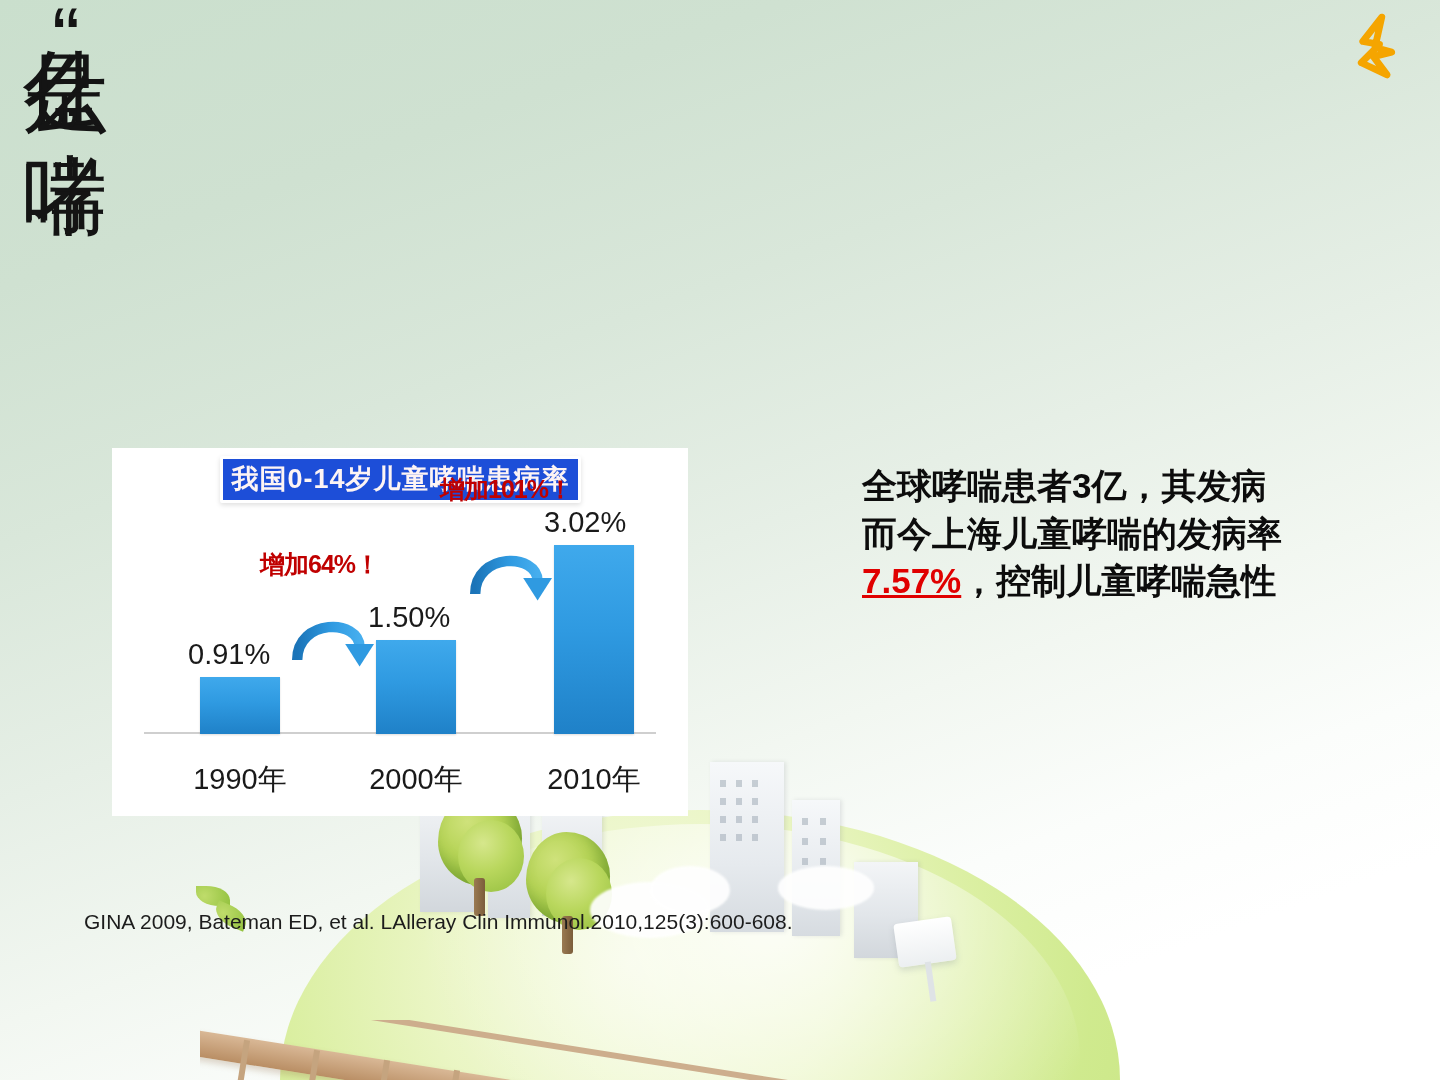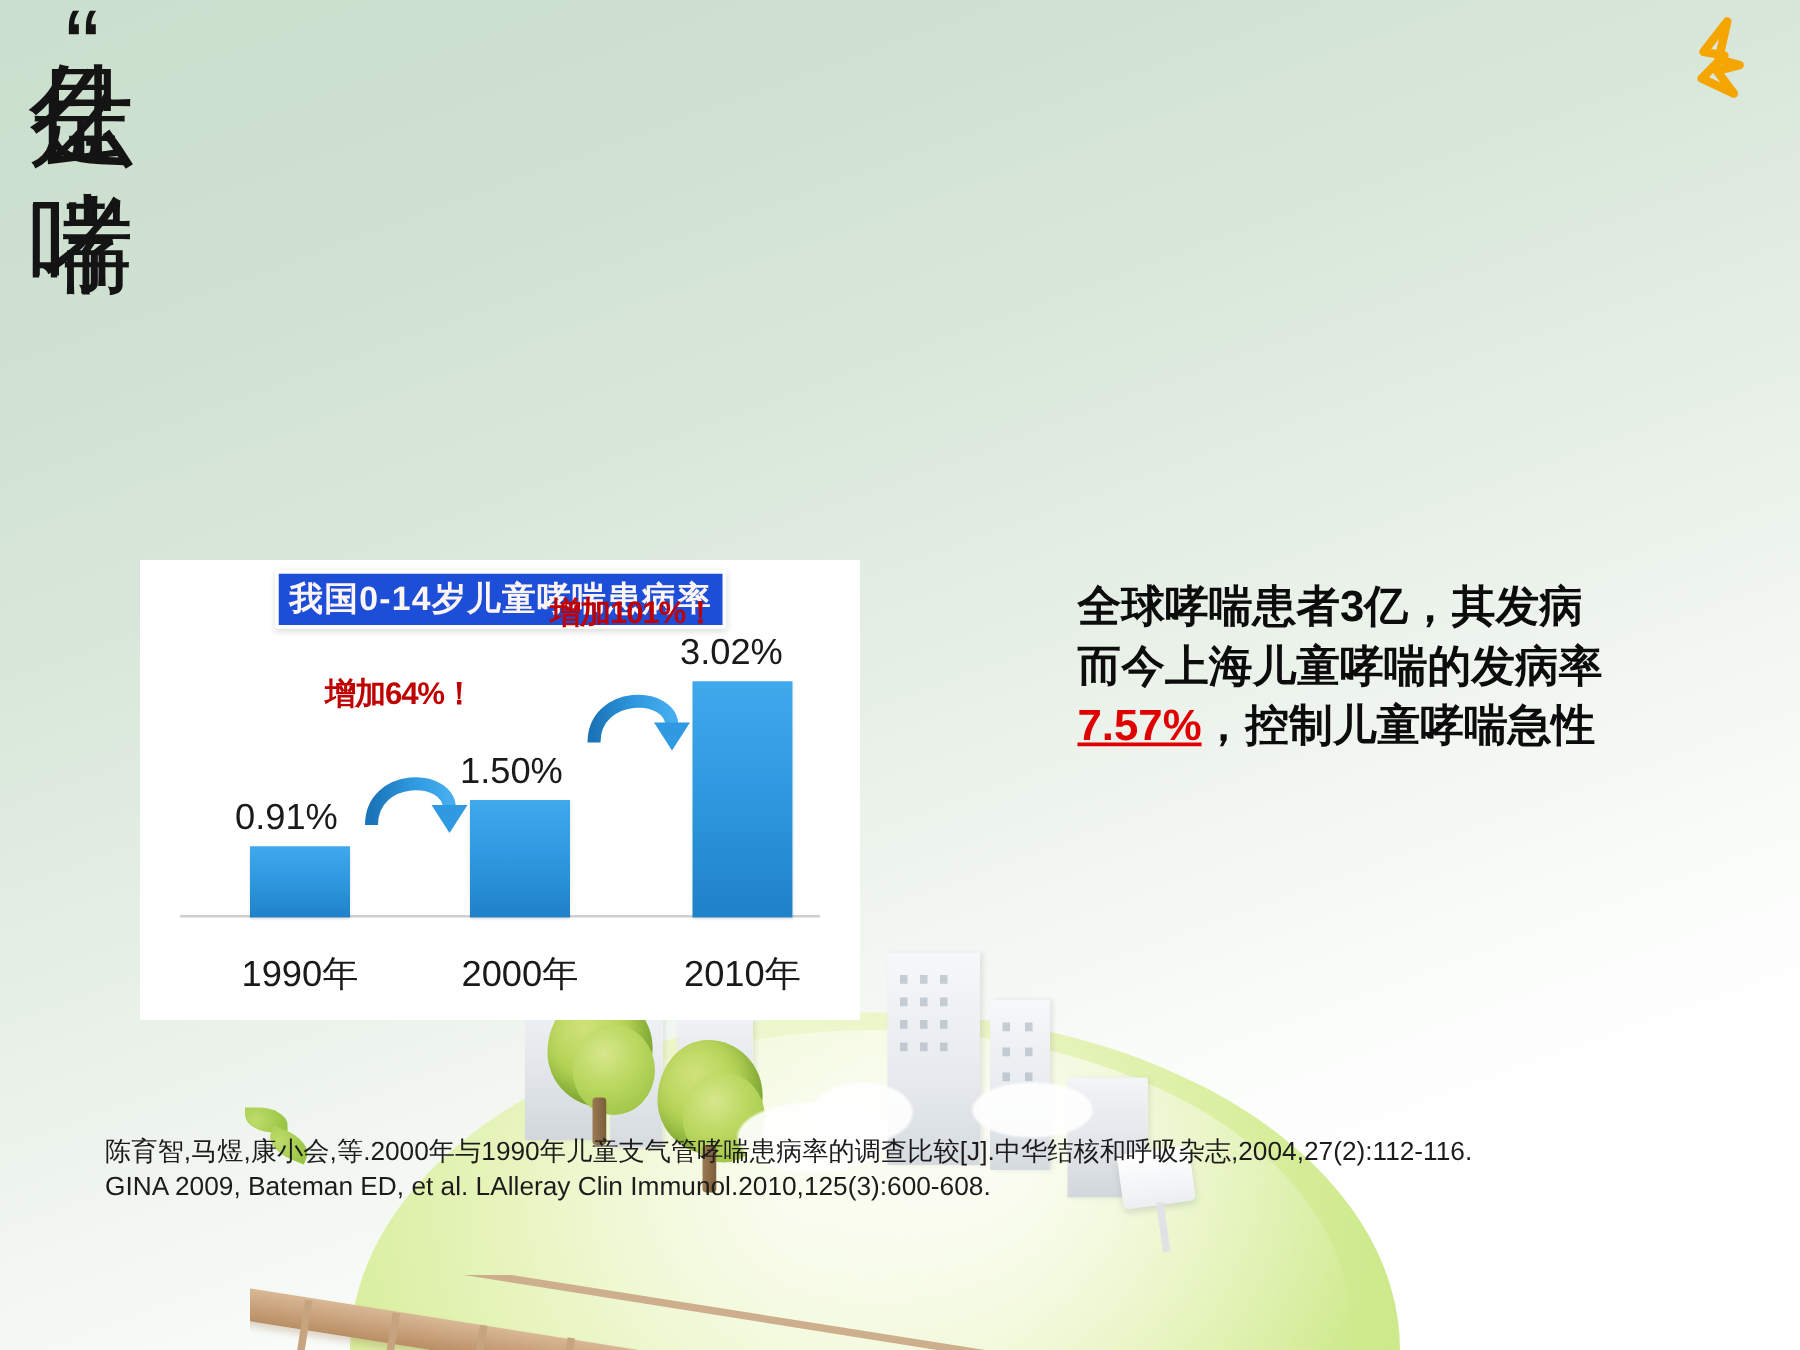--- a/index.html
+++ b/index.html
@@ -342,21 +342,21 @@
     <div class="bar" style="left:442px;width:80px;height:189px;"></div>
 
     <div class="bar-label" style="left:76px;bottom:145px;">0.91%</div>
     <div class="bar-label" style="left:256px;bottom:182px;">1.50%</div>
     <div class="bar-label" style="left:432px;bottom:277px;">3.02%</div>
 
     <div class="xlabel" style="left:68px;width:120px;">1990年</div>
     <div class="xlabel" style="left:244px;width:120px;">2000年</div>
     <div class="xlabel" style="left:422px;width:120px;">2010年</div>
 
-    <div class="annot" style="left:148px;bottom:245px;text-align:center;">增加64%！</div>
+    <div class="annot" style="left:148px;bottom:235px;text-align:center;">增加64%！</div>
     <div class="annot" style="left:328px;bottom:310px;">增加101%！</div>
 
     <svg class="arrow" viewBox="0 0 120 80" style="left:174px;bottom:148px;width:96px;height:64px;">
       <defs>
         <linearGradient id="ag1" x1="0" y1="0" x2="1" y2="0">
           <stop offset="0%" stop-color="#1b74b8"></stop>
           <stop offset="55%" stop-color="#2f9ae1"></stop>
           <stop offset="100%" stop-color="#46aeee"></stop>
         </linearGradient>
       </defs>
@@ -370,17 +370,16 @@
     </svg>
   </div>
 
   <div class="body-text">
     <div>全球哮喘患者3亿，其发病</div>
     <div>而今上海儿童哮喘的发病率</div>
     <div><span class="hl">7.57%</span><span>，控制儿童哮喘急性</span></div>
   </div>
 
   <div class="refs">
-    <div>陈育智,马煜,康小会,等.2000年与1990年儿童支气管哮喘患病率的调查比较[J].中华结核和呼吸杂志,2004,27(2):112-116.</div>
     <div>GINA 2009, Bateman  ED, et al. LAlleray Clin Immunol.2010,125(3):600-608.</div>
   </div>
 
 </div>
 
 </body></html>

